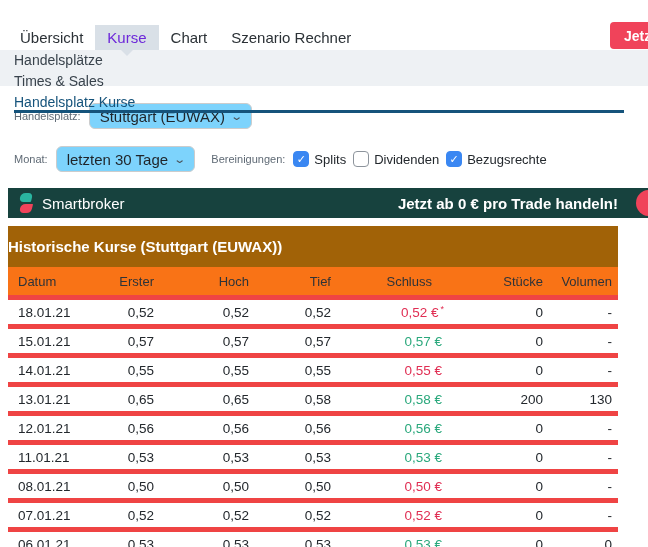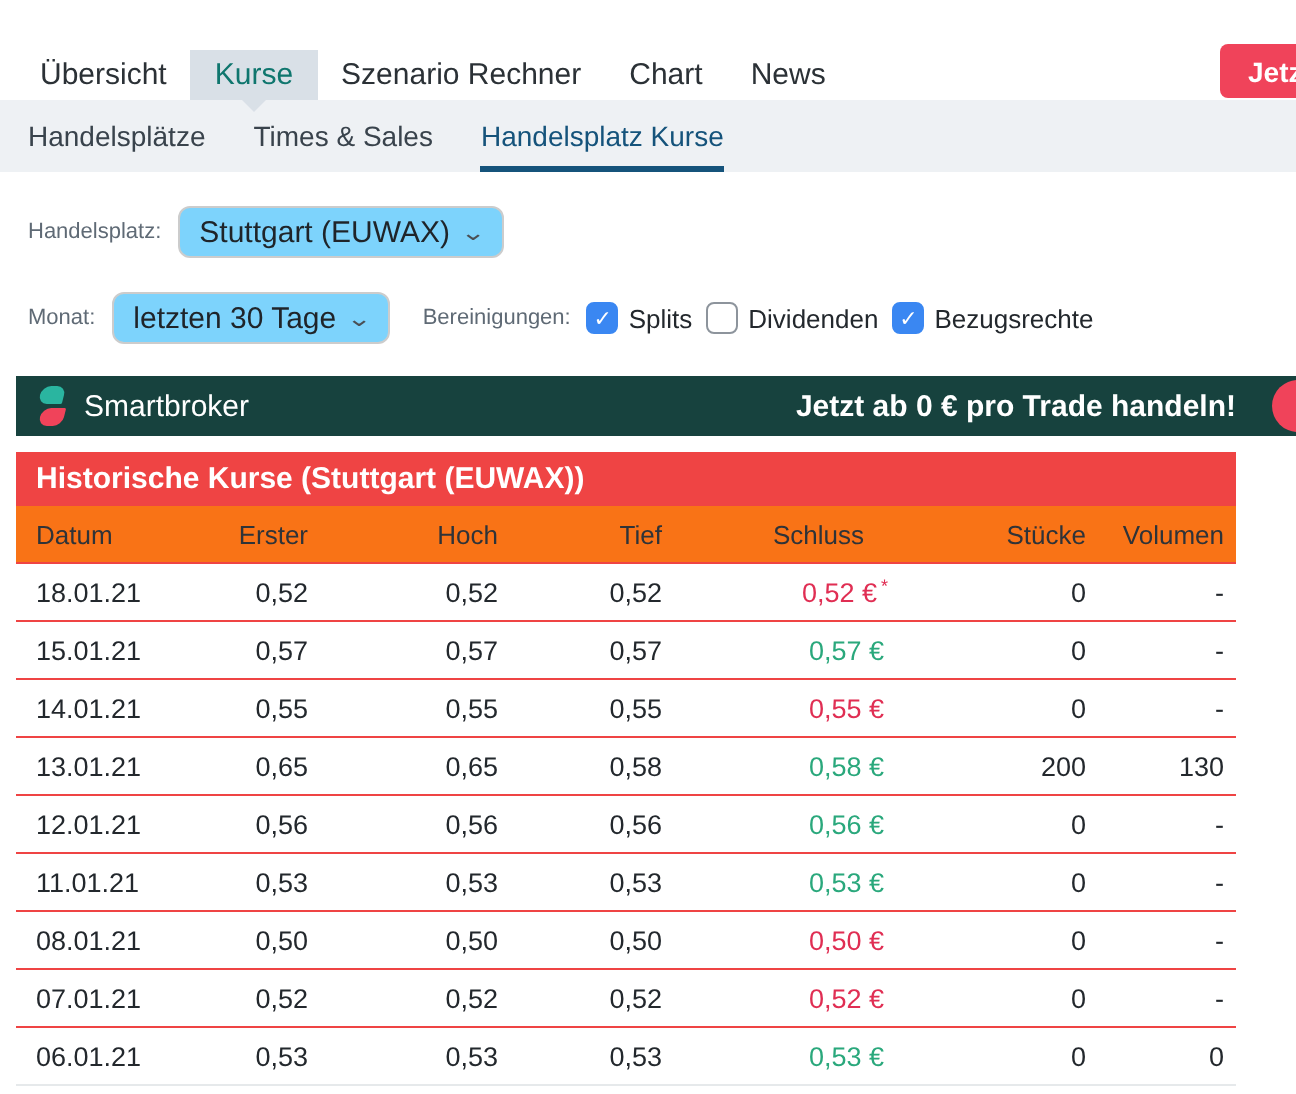--- a/index.html
+++ b/index.html
@@ -27,21 +27,21 @@
     padding: 0 12px;
     font-size: 15px;
     color: #2b3136;
     cursor: pointer;
     position: relative;
     white-space: nowrap;
     text-align: center;
   }
   .mainnav .tab.on {
     background: #d9e0e7;
-    color: #0f766e;
+    color: #6d28d9;
   }
   .mainnav .tab.on::after {
     content: "";
     position: absolute;
     top: 100%; left: 50%;
     margin-left: -6px;
     border: 6px solid transparent;
     border-top-color: #d9e0e7;
   }
   .top-cta {
@@ -62,20 +62,21 @@
   
   .subnav {
     margin-top: 0;
     height: 36px;
     background: #eef1f4;
     display: flex;
     align-items: stretch;
     padding-left: 14px;
     position: relative;
     z-index: 1;
+    flex-direction: column;
   }
   .subnav .item {
     display: flex; align-items: center;
     font-size: 14px;
     color: #39434c;
     margin-right: 24px;
     cursor: pointer;
     border-bottom: 3px solid transparent;
     padding-top: 2px;
     white-space: nowrap;
@@ -173,40 +174,39 @@
     right: -16px; top: 2px;
     width: 28px; height: 26px;
     border-radius: 13px;
     background: #f0435a;
     border: none;
   }
 
   
   .card { margin: 8px 0 0 8px; width: 610px; }
   .card-title {
-    background: #ef4444;
+    background: #a16207;
     color: #fff;
     font-weight: bold;
     font-size: 15px;
-    height: 27px;
-    display: flex; align-items: center;
-    padding-left: 10px;
+    height: 41px;
+    display: flex; align-items: center;
   }
   .thead {
     background: #f97316;
     height: 28px;
     display: flex; align-items: center;
     font-size: 13px;
     color: #2f3338;
   }
   .tr {
     height: 29px;
     display: flex; align-items: center;
     font-size: 13.5px;
-    border-top: 1px solid #ef4444;
+    border-top: 5px solid #ef4444;
     background: #fff;
   }
   .tr:first-of-type { border-top: none; }
   .tbody-end { border-top: 1px solid #e6e9eb; }
   .td, .th { text-align: right; }
   .c-datum   { width: 80px;  text-align: left; padding-left: 10px; }
   .c-erster  { width: 70px;  padding-right: 4px; }
   .c-hoch    { width: 95px;  padding-right: 4px; }
   .c-tief    { width: 82px;  padding-right: 4px; }
   .c-schluss { width: 123px; padding-right: 14px; }
@@ -222,23 +222,22 @@
     font-size: 12.5px;
     color: #23282d;
   }
 </style>
 </head>
 <body>
 
 <div class="mainnav">
   <div class="tab">Übersicht</div>
   <div class="tab on">Kurse</div>
+  <div class="tab">Chart</div>
   <div class="tab">Szenario Rechner</div>
-  <div class="tab">Chart</div>
-  <div class="tab">News</div>
   <button class="top-cta">Jetzt fi</button>
 </div>
 
 <div class="subnav">
   <div class="item">Handelsplätze</div>
   <div class="item">Times &amp; Sales</div>
   <div class="item on">Handelsplatz Kurse</div>
 </div>
 
 <div class="filters">

